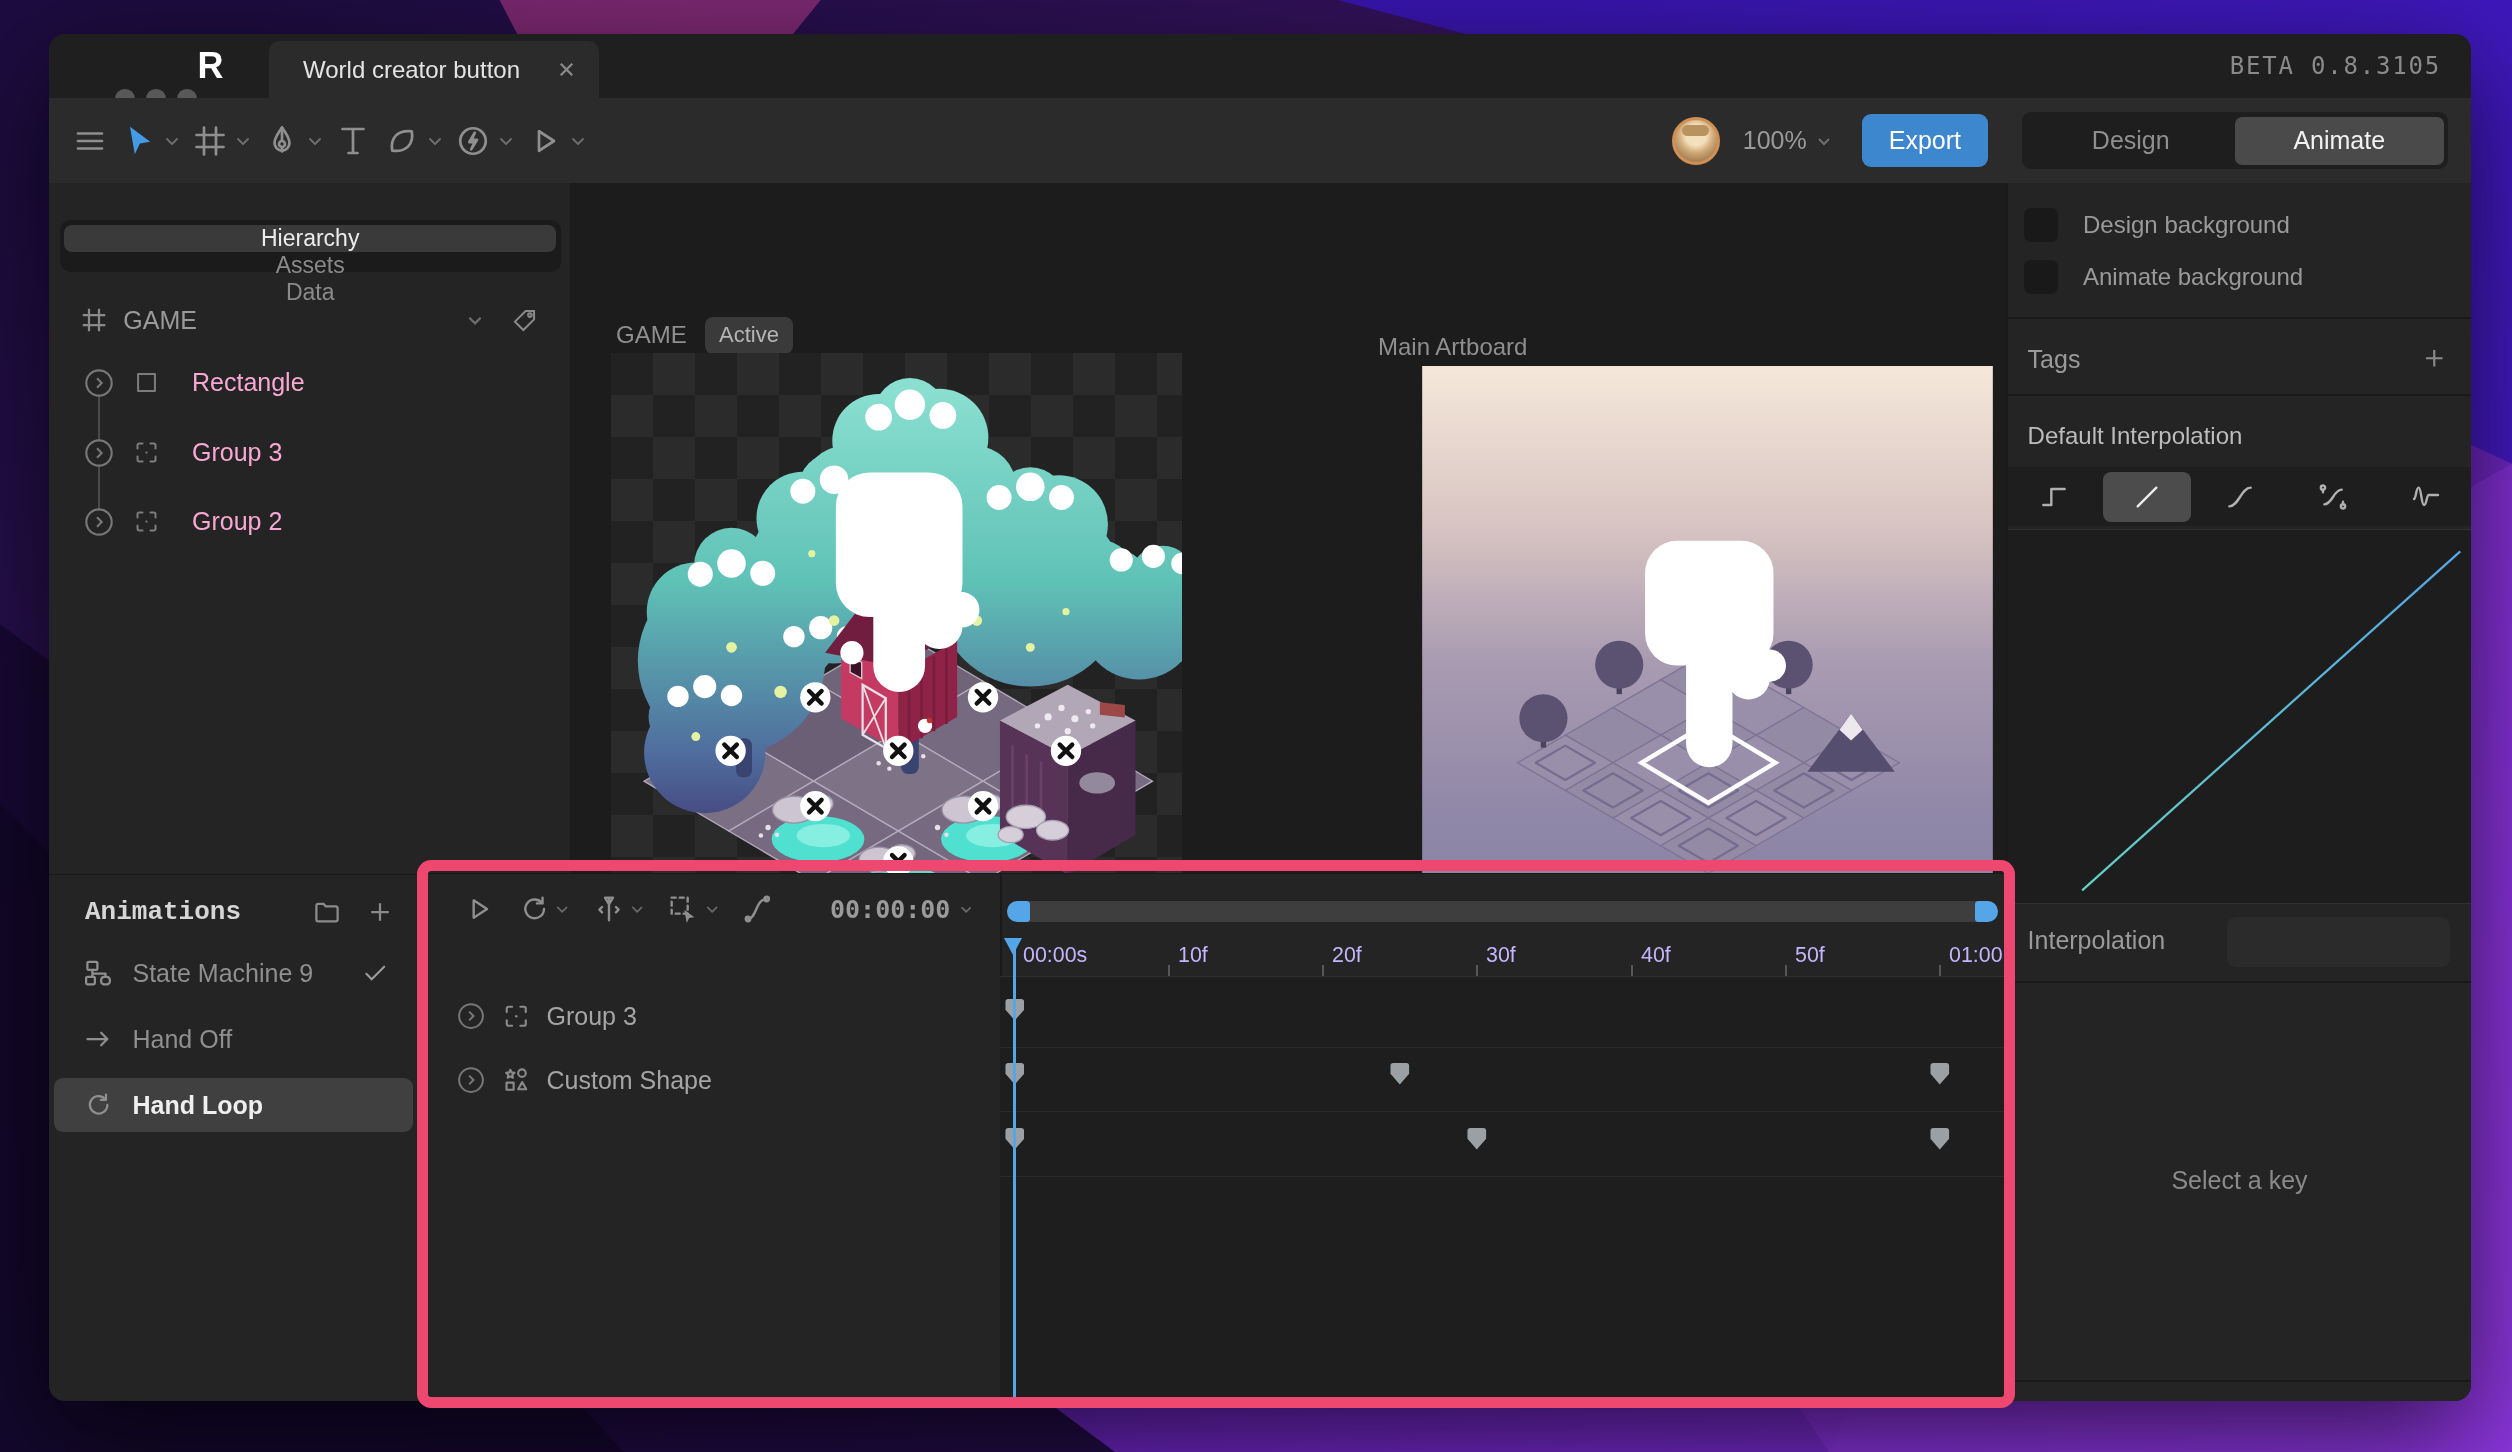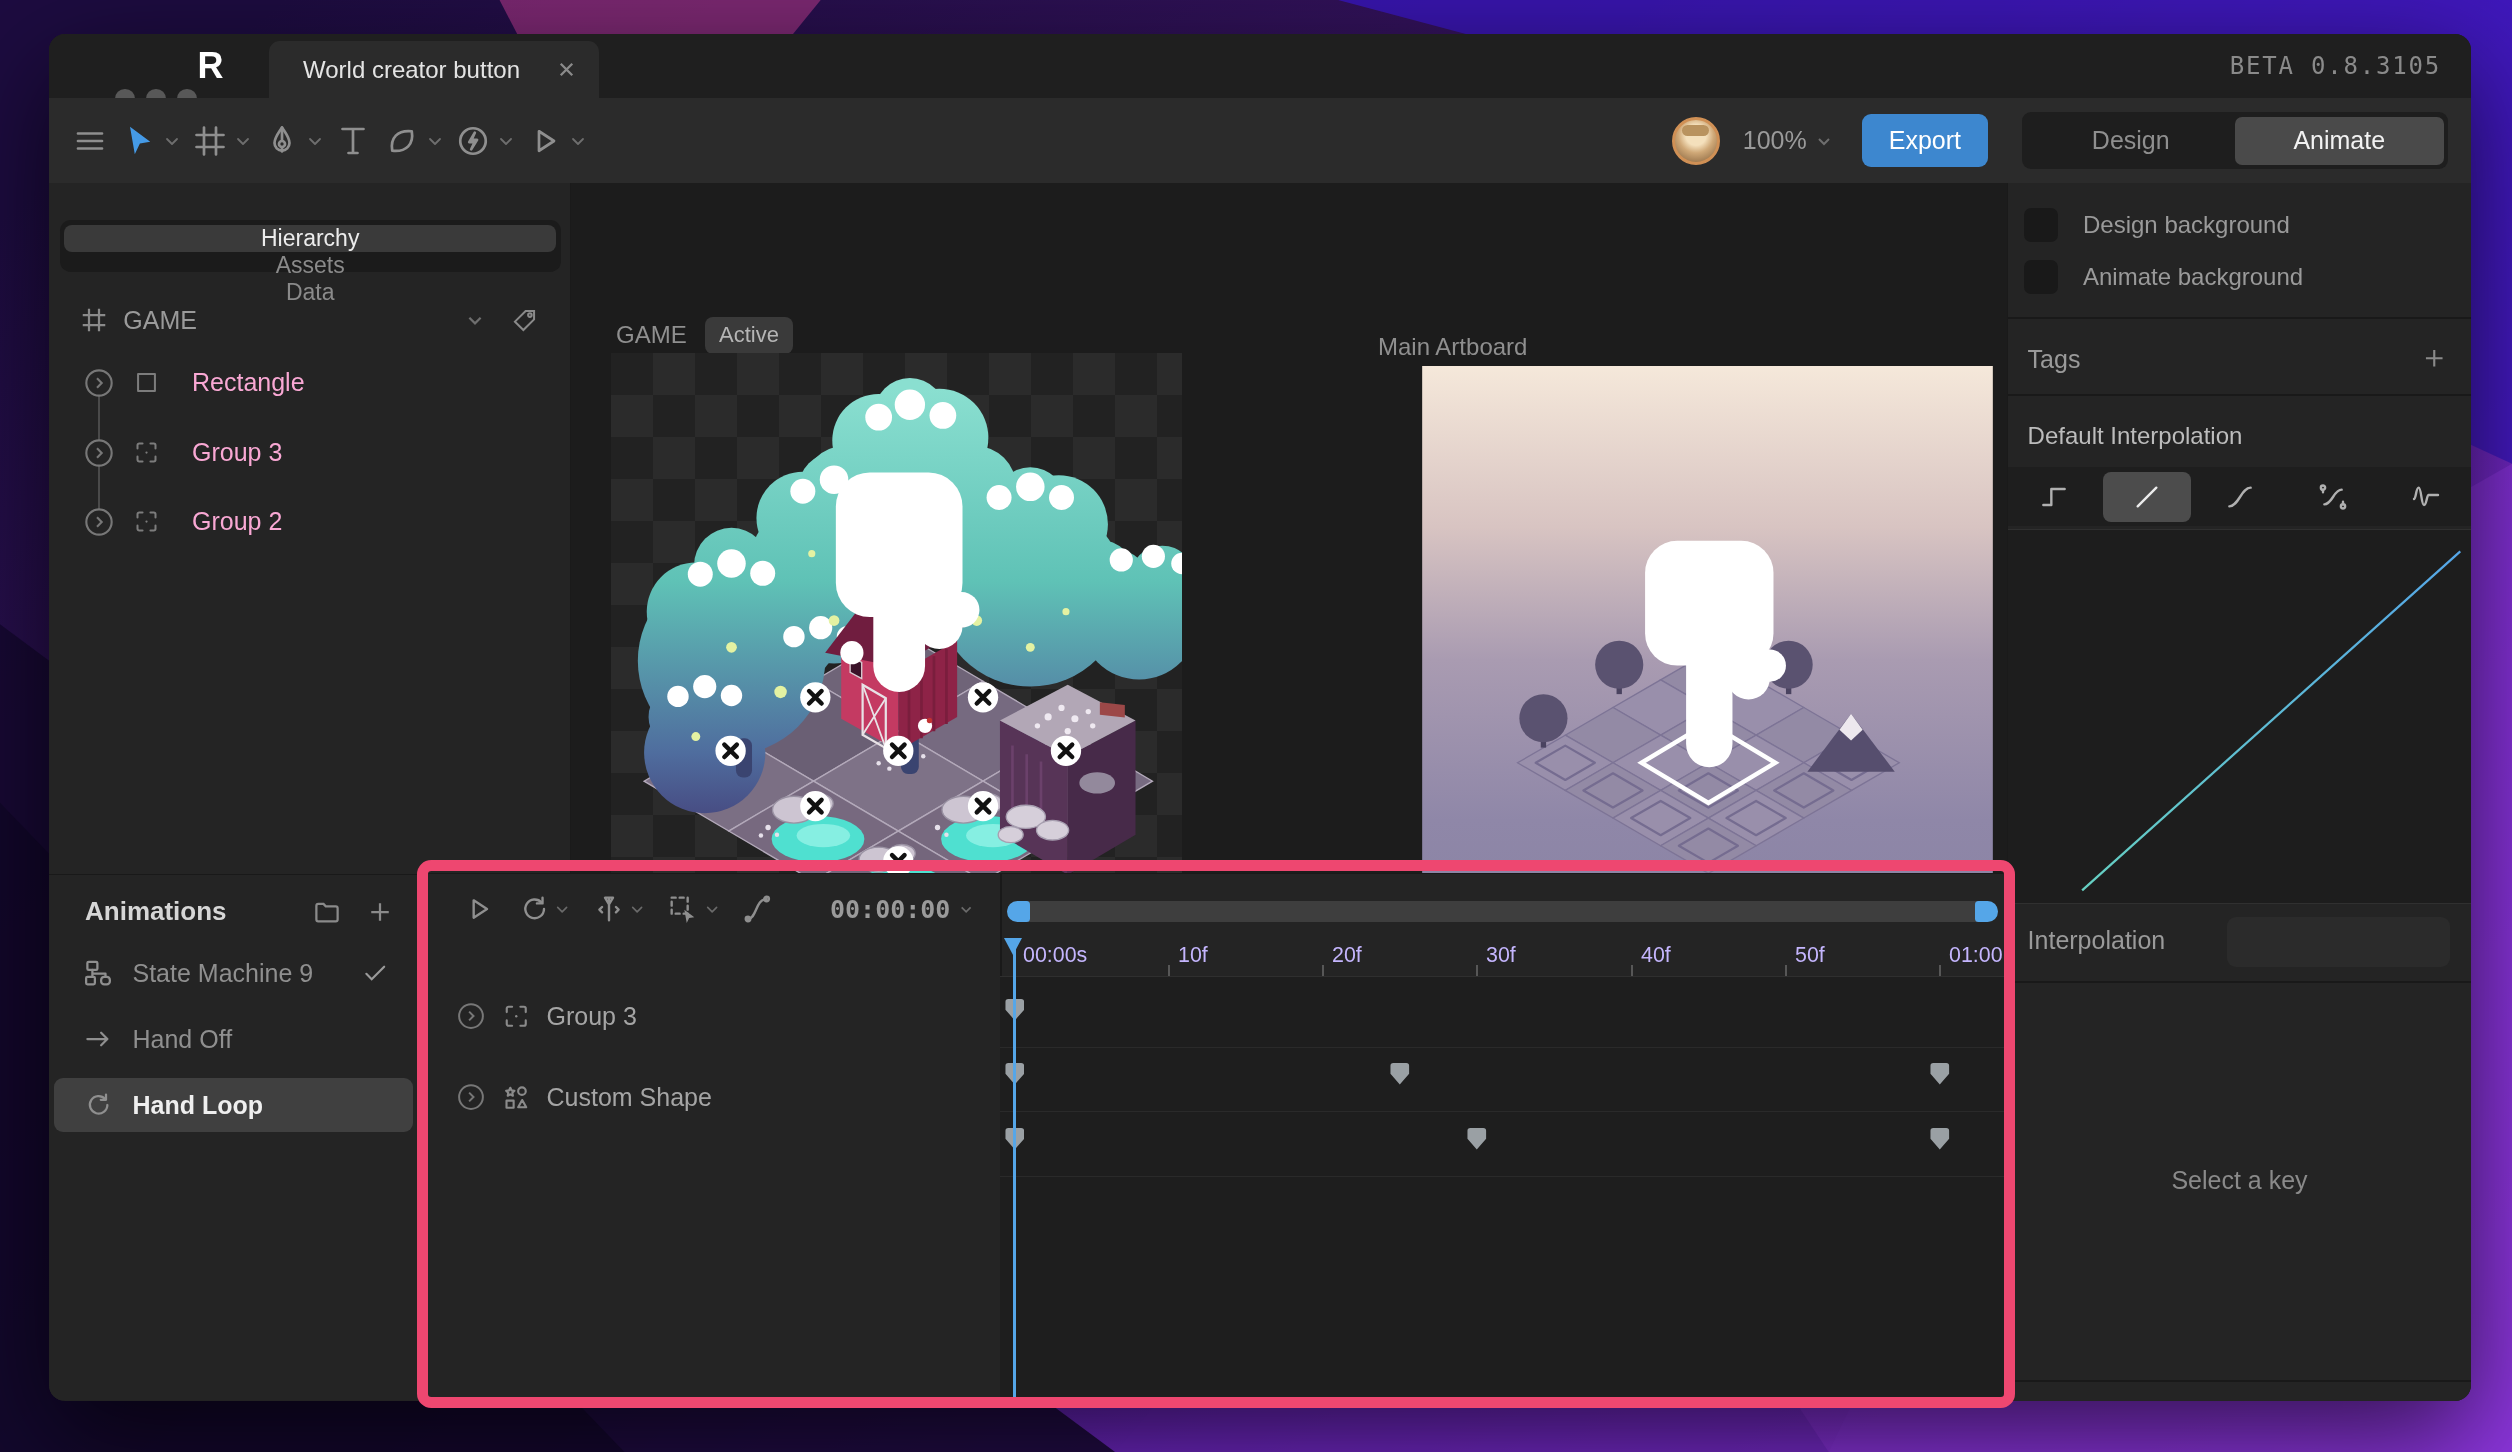--- a/index.html
+++ b/index.html
@@ -60,21 +60,21 @@
   .tree{position:absolute;left:0;top:177px;right:0;}
   .tree-line{position:absolute;left:49px;top:23px;width:1.8px;background:#4a4a4a;}
   .tree-row{position:absolute;left:0;right:0;height:45px;display:flex;align-items:center;}
   .tree-exp{width:32px;height:32px;color:#777;margin-left:34px;position:relative;z-index:2;}
   .tree-icn{width:27px;height:27px;color:#7c7c7c;margin-left:18px;}
   .tree-lbl{margin-left:32px;font-size:25px;color:#f9a8d4;}
 
   
   .anim-panel{position:absolute;left:0;top:840px;width:370px;height:526px;background:#242424;
               border-top:1.8px solid #191919;border-right:1.8px solid #191919;}
-  .anim-head{position:absolute;left:0;top:12.5px;right:0;height:48px;display:flex;align-items:center;}
+  .anim-head{position:absolute;left:0;top:12.5px;right:0;height:48px;display:flex;align-items:center;font-family:Liberation Mono, monospace;}
   .anim-title{margin-left:36px;font-size:26px;font-weight:700;color:#d6d6d6;flex:1;}
   .anim-hicon{width:30px;height:30px;color:#8a8a8a;margin-right:23px;}
   .anim-item{position:absolute;left:5.4px;right:5.4px;height:54px;display:flex;align-items:center;border-radius:9px;}
   .anim-item.selected{background:#404040;}
   .anim-item .aicn{width:30px;height:30px;margin-left:28.5px;color:#8f8f8f;}
   .anim-item .albl{margin-left:19.6px;font-size:25px;color:#8f8f8f;flex:1;}
   .anim-item.selected .albl{color:#efefef;font-weight:600;}
   .anim-item .achk{width:28.5px;height:28.5px;color:#9a9a9a;margin-right:23px;}
 
   
@@ -814,21 +814,21 @@
               </svg>
             </span>
             <span class="ticn">
               <svg viewBox="0 0 24 24" fill="none" stroke="currentColor" stroke-width="1.8" stroke-linecap="round" stroke-linejoin="round">
                 <path d="M4 8.5V5.5A1.5 1.5 0 0 1 5.5 4h3M15.5 4h3A1.5 1.5 0 0 1 20 5.5v3M20 15.5v3a1.5 1.5 0 0 1-1.5 1.5h-3M8.5 20h-3A1.5 1.5 0 0 1 4 18.5v-3"></path>
                 <circle cx="12" cy="12" r="1" fill="currentColor" stroke="none"></circle>
               </svg>
             </span>
             <span class="tlbl">Group 3</span>
           </div>
-          <div class="tl-name-row" style="top: 71px; align-items: flex-end;">
+          <div class="tl-name-row" style="top: 71px;">
             <span class="texp">
               <svg viewBox="0 0 24 24" fill="none" stroke="currentColor" stroke-width="1.6">
                 <circle cx="12" cy="12" r="9.5"></circle>
                 <path d="M10.5 8.5 14 12l-3.5 3.5"></path>
               </svg>
             </span>
             <span class="ticn">
               <svg viewBox="0 0 24 24" fill="none" stroke="currentColor" stroke-width="1.8" stroke-linecap="round" stroke-linejoin="round">
                 <path d="M7 3.2l1.1 2.2 2.4.35-1.75 1.7.4 2.4L7 8.7l-2.15 1.15.4-2.4L3.5 5.75l2.4-.35Z"></path>
                 <circle cx="16.8" cy="6" r="3.2"></circle>

